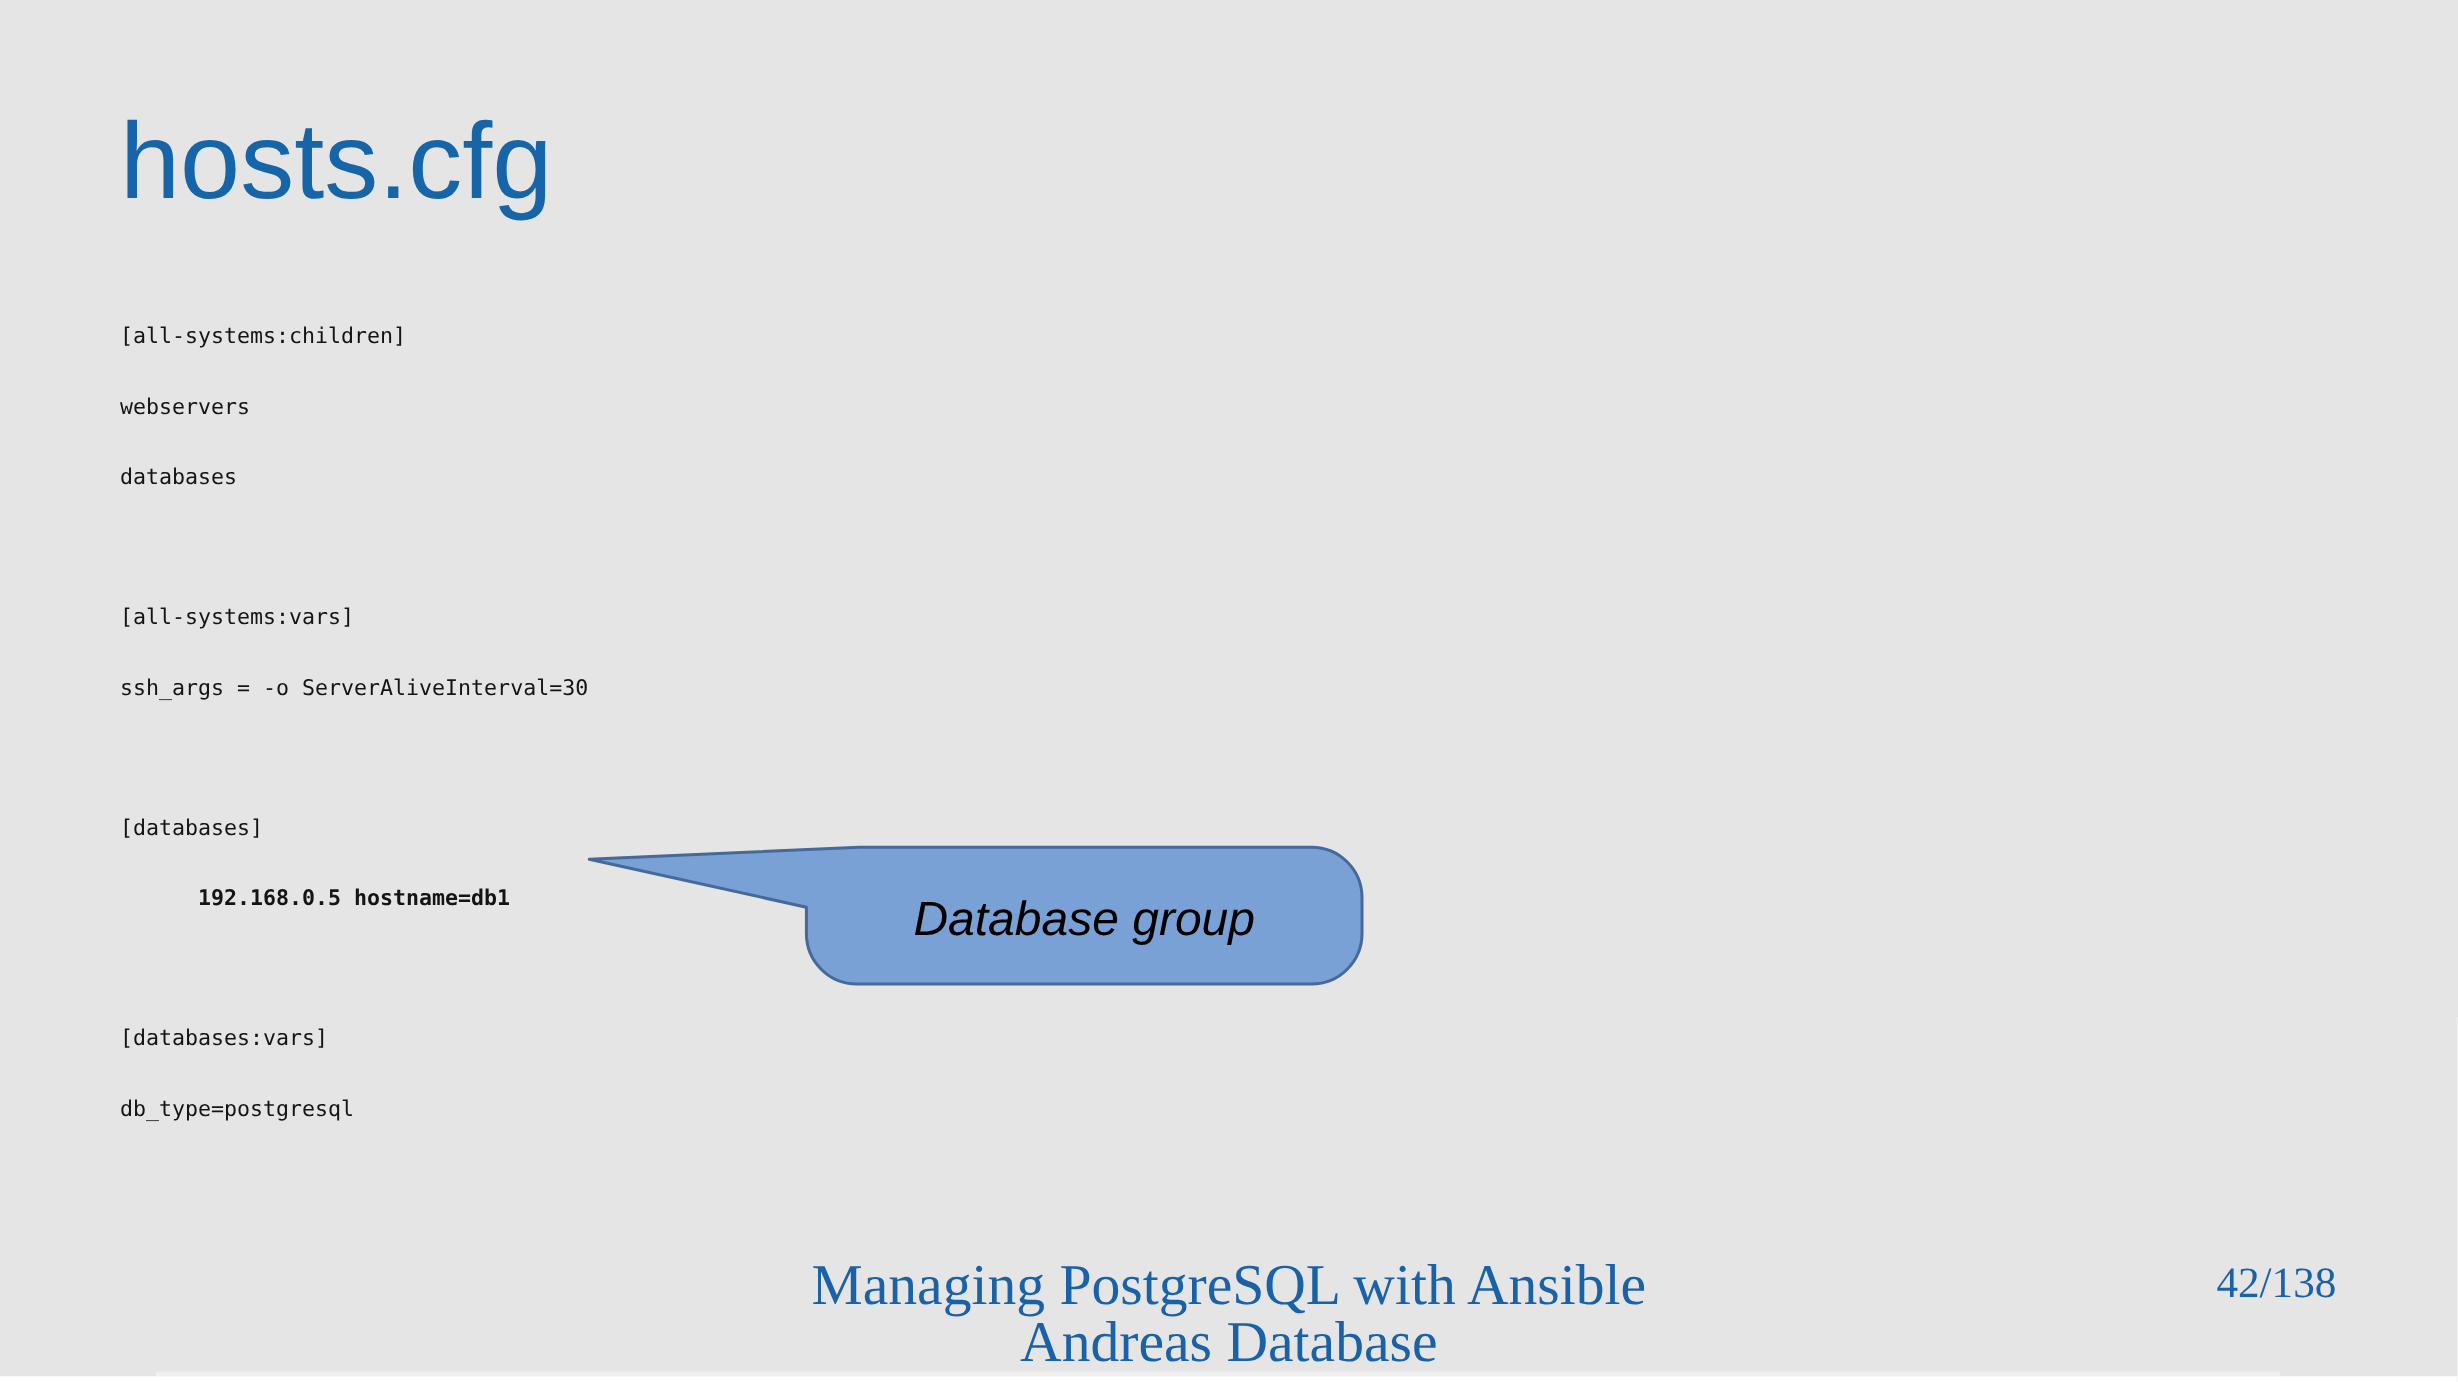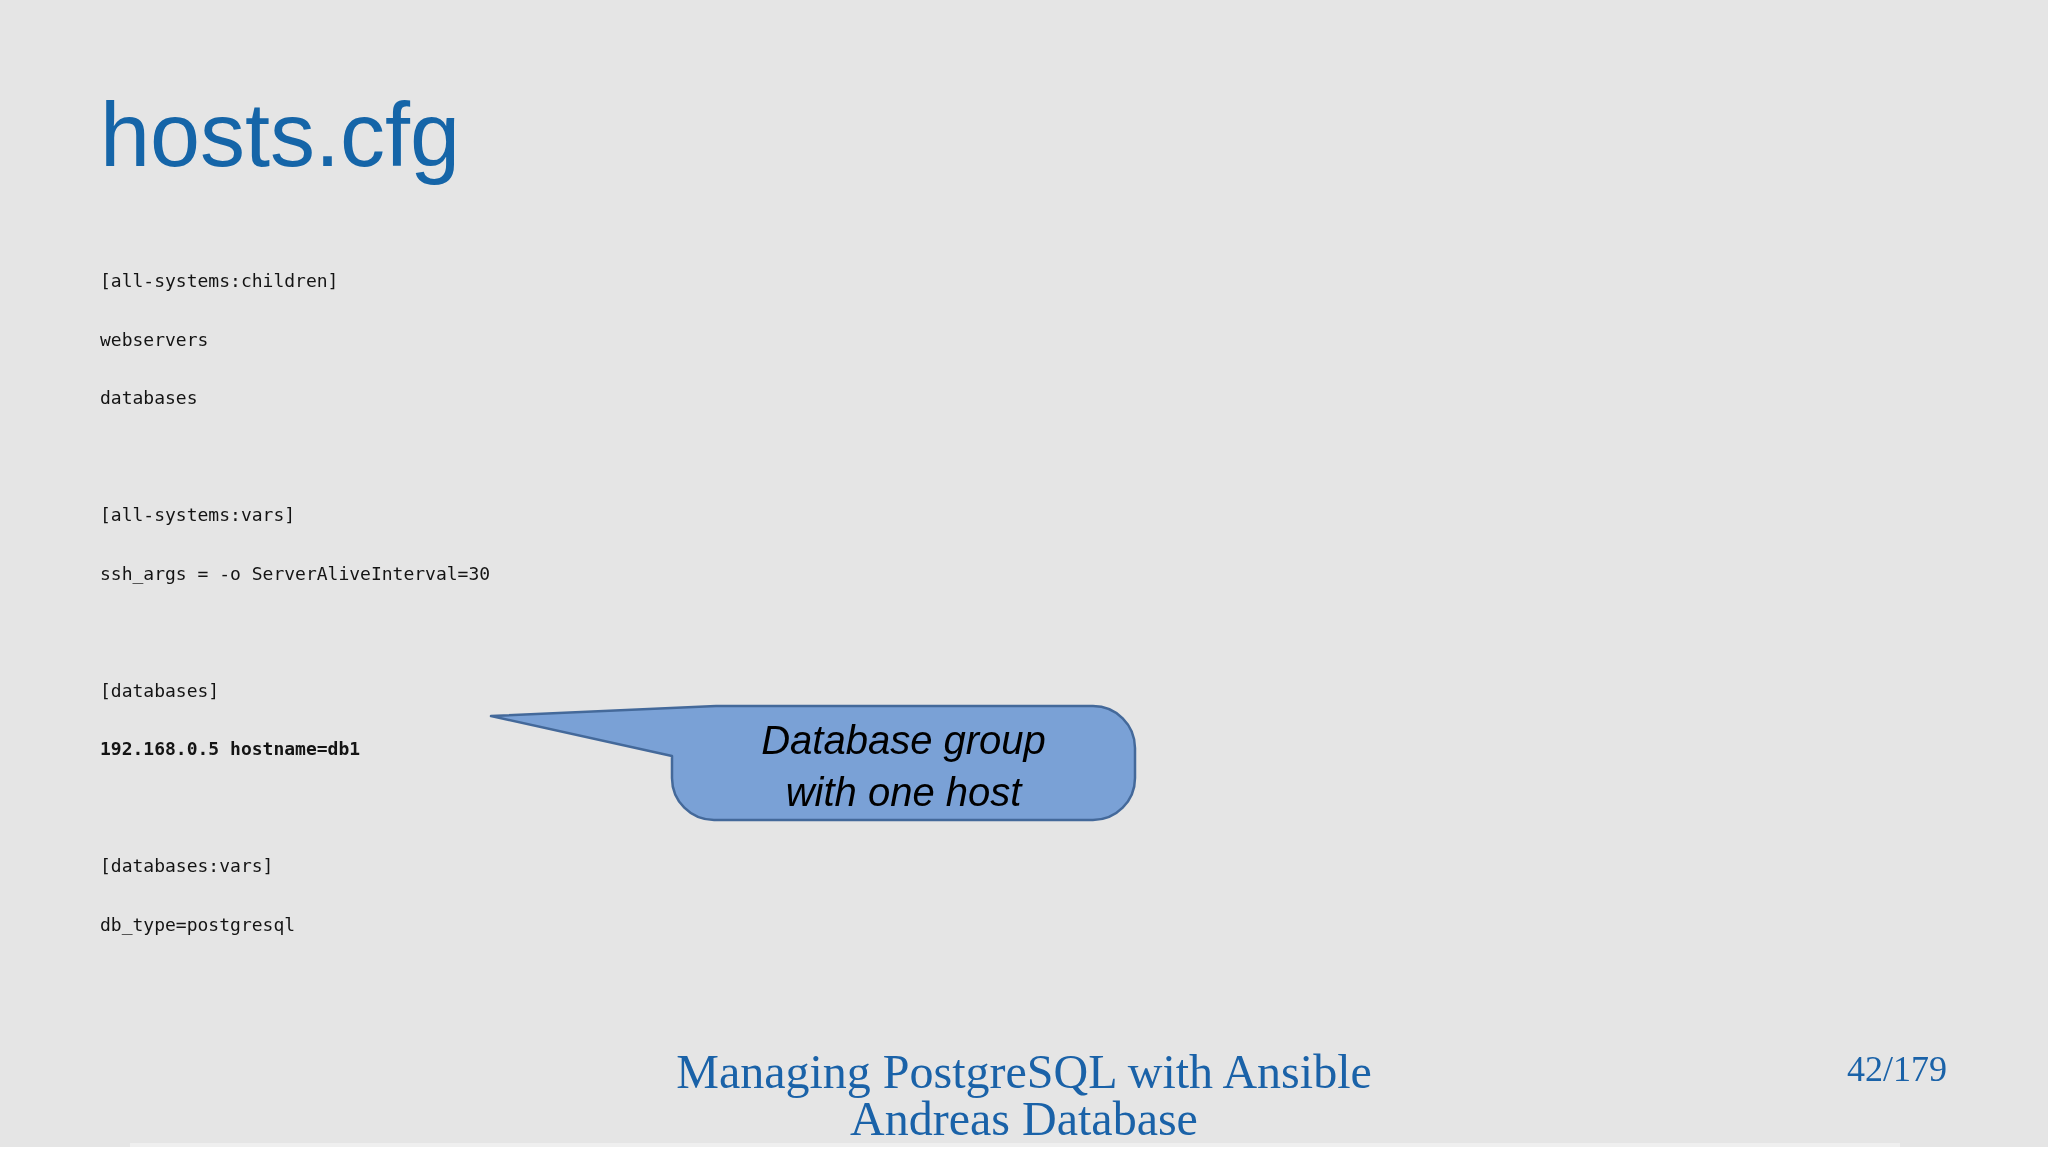--- a/index.html
+++ b/index.html
@@ -35,20 +35,21 @@
     left: 100px;
     top: 252px;
     font-family: "DejaVu Sans Mono", "Liberation Mono", monospace;
     font-size: 18px;
     line-height: 58.5px;
     color: #141414;
     white-space: pre;
   }
   .code-line.bold {
     font-weight: bold;
+    text-align: center;
   }
 
   
   .callout-svg {
     position: absolute;
     left: 450px;
     top: 660px;
     width: 750px;
     height: 240px;
   }
@@ -127,26 +128,25 @@
              A 42 42 0 0 1 643 160
              H 264
              A 42 42 0 0 1 222 118
              V 96
              L 41 56
              Z" fill="#7AA1D6" stroke="#44699A" stroke-width="2.5" stroke-linejoin="round"></path>
   </svg>
 
   <div class="callout-text">
     <div>Database group</div>
-    <div>with one host</div>
   </div>
 
 
   <div class="footer-center">
     <div>Managing PostgreSQL with Ansible</div>
     <div>Andreas Database</div>
   </div>
 
-  <div class="footer-right">42/179</div>
+  <div class="footer-right">42/138</div>
 
   <div class="bottom-strip"></div>
 
 </div>
 
 </body></html>

